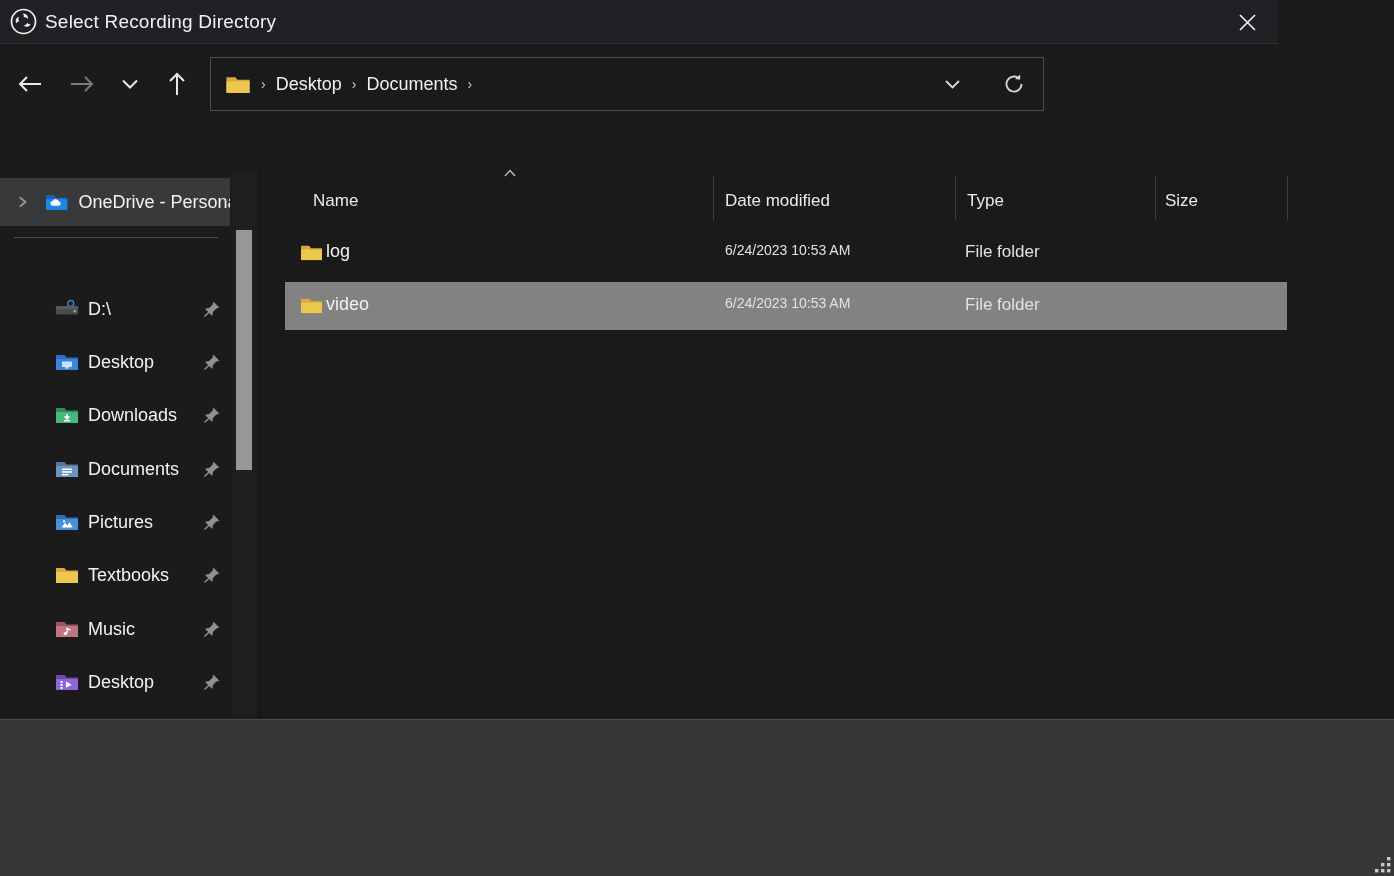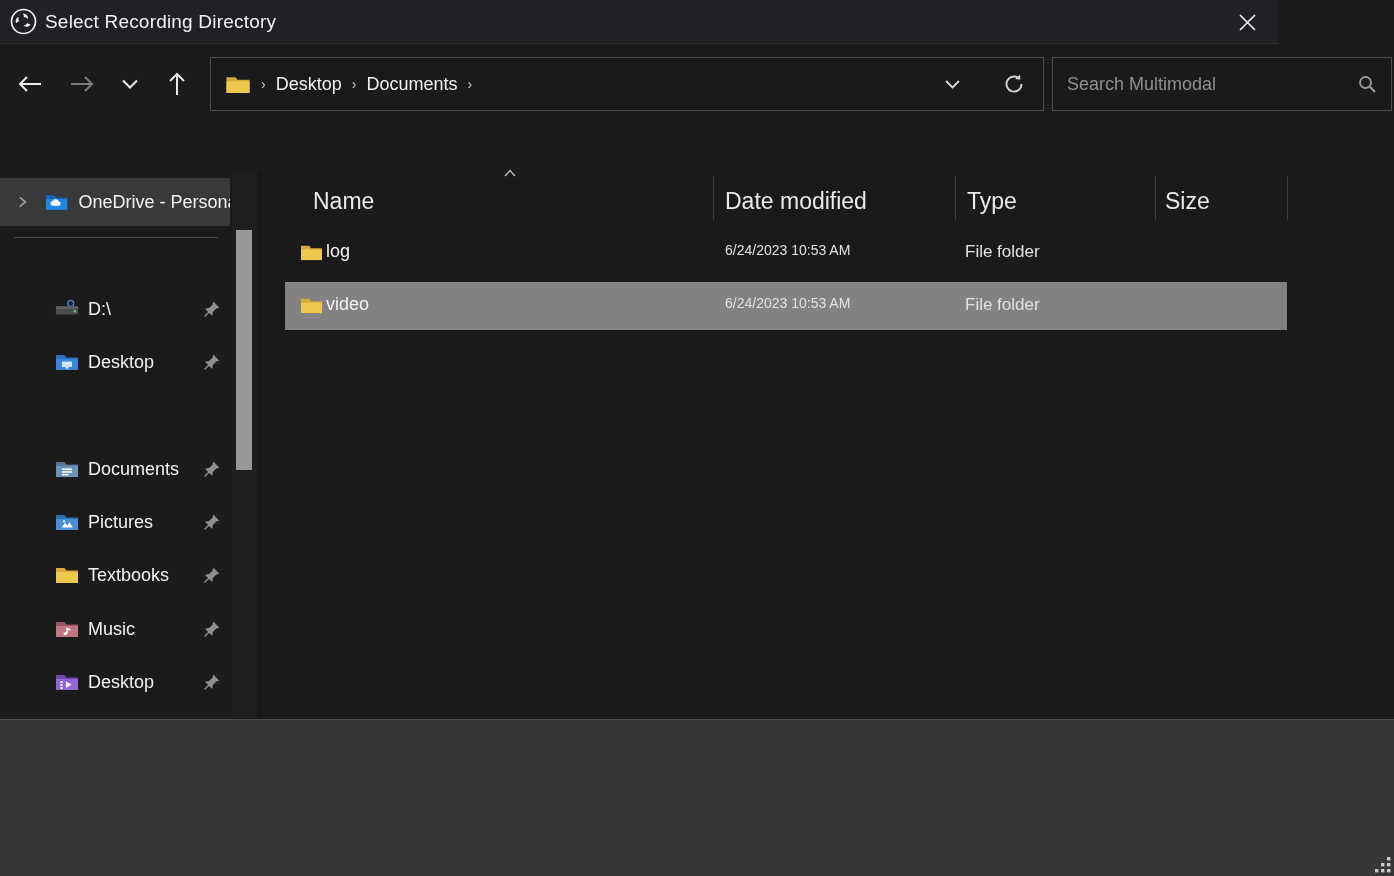--- a/index.html
+++ b/index.html
@@ -63,21 +63,21 @@
   .side-item .icon { margin-left:55px; width:24px; display:flex; }
   .side-item .lbl { margin-left:9px; font-size:18px; flex:1; }
   .side-item .pin { margin-right:12px; }
 
   #side-scrollbar { position:absolute; left:232px; top:0; width:24px; height:547px; background:#1e1e1e; }
   #side-thumb { position:absolute; left:4px; top:58px; width:16px; height:240px; background:#989898; }
 
   
   #filelist { position:absolute; left:260px; top:0; width:1134px; height:547px; background:#1a1a1a; }
   .colhead { position:absolute; top:12px; height:34px; display:flex; align-items:center;
-             font-size:23px; color:#eaeaea; }
+             font-size:17px; color:#eaeaea; }
   .coldiv { position:absolute; top:4px; width:1px; height:44px; background:#3d3d3d; }
   #sort-caret { position:absolute; left:243px; top:-3px; }
 
   .frow { position:absolute; left:0; width:1134px; height:48px; }
   .frow .rowbg { position:absolute; left:25px; top:0; width:1002px; height:48px; }
   .frow.selected .rowbg { background:#828282; }
   .frow .ficon { position:absolute; left:40px; top:14px; }
   .frow .fname { position:absolute; left:66px; top:12px; font-size:18px; }
   .frow .fdate { position:absolute; left:465px; top:13px; font-size:14px; color:#e2e2e2; }
   .frow .ftype { position:absolute; left:705px; top:13px; font-size:17px; color:#e2e2e2; }
@@ -147,27 +147,20 @@
       <path d="M1 1 L7.5 7.5 L14 1" stroke="#dadada" stroke-width="1.8" fill="none"></path>
     </svg>
   </div>
   <div id="refresh-btn">
     <svg width="22" height="22" viewBox="0 0 22 22">
       <path d="M18.5 11 a7.5 7.5 0 1 1 -2.2 -5.3" stroke="#dadada" stroke-width="1.8" fill="none"></path>
       <path d="M17.2 1.5 L17.2 6.5 L12.2 6.2 Z" fill="#dadada"></path>
     </svg>
   </div>
 
-  <div id="searchbox" class="abs">
-    <input id="search-input" type="text" placeholder="Search Multimodal" style="">
-    <svg id="search-icon" width="20" height="20" viewBox="0 0 20 20">
-      <circle cx="8.5" cy="8.5" r="5.5" stroke="#9a9a9a" stroke-width="1.8" fill="none"></circle>
-      <path d="M12.8 12.8 L18 18" stroke="#9a9a9a" stroke-width="2.2"></path>
-    </svg>
-  </div>
 
   <div id="toolbar" class="abs">
     <div id="organize-btn">
       <span>Organize</span>
       <svg id="organize-caret" width="9" height="6" viewBox="0 0 9 6">
         <path d="M0 0 L9 0 L4.5 6 Z" fill="#a9a9a9"></path>
       </svg>
     </div>
     <div id="newfolder-btn">
       <span>New folder</span>
@@ -230,20 +223,34 @@
             <rect x="7" y="9.5" width="10" height="5.5" rx="0.8" fill="#cfe3f7"></rect>
             <rect x="10.5" y="15" width="3" height="1.6" fill="#cfe3f7"></rect>
           </svg>
         </span>
         <span class="lbl">Desktop</span>
         <svg class="pin" width="17" height="17" viewBox="0 0 14 14">
           <path d="M8.5 .5 L13.5 5.5 L11 6.2 L8.2 9 L7.6 12.4 L5 9.8 L1.6 13.2 L.8 12.4 L4.2 9 L1.6 6.4 L5 5.8 L7.8 3 Z" fill="#8f8f8f"></path>
         </svg>
       </div>
 
+      <div class="side-item" style="top:219px">
+        <span class="icon">
+          <svg width="25" height="20" viewBox="0 0 24 20">
+            <path d="M1 3 L9.5 3 L11.5 5.5 L23 5.5 L23 18 L1 18 Z" fill="#2f8a5d"></path>
+            <path d="M1 7 L23 7 L23 18 L1 18 Z" fill="#46b87b"></path>
+            <path d="M12 9 L12 13.4 M9.6 11.4 L12 13.8 L14.4 11.4" stroke="#fff" stroke-width="1.6" fill="none"></path>
+            <rect x="8.8" y="15" width="6.4" height="1.4" fill="#fff"></rect>
+          </svg>
+        </span>
+        <span class="lbl">Downloads</span>
+        <svg class="pin" width="17" height="17" viewBox="0 0 14 14">
+          <path d="M8.5 .5 L13.5 5.5 L11 6.2 L8.2 9 L7.6 12.4 L5 9.8 L1.6 13.2 L.8 12.4 L4.2 9 L1.6 6.4 L5 5.8 L7.8 3 Z" fill="#8f8f8f"></path>
+        </svg>
+      </div>
 
       <div class="side-item" style="top:273px">
         <span class="icon">
           <svg width="25" height="20" viewBox="0 0 24 20">
             <path d="M1 3 L9.5 3 L11.5 5.5 L23 5.5 L23 18 L1 18 Z" fill="#56779c"></path>
             <path d="M1 7 L23 7 L23 18 L1 18 Z" fill="#6c93ba"></path>
             <rect x="7" y="9.5" width="10" height="1.5" fill="#fff"></rect>
             <rect x="7" y="12.2" width="10" height="1.5" fill="#fff"></rect>
             <rect x="7" y="14.9" width="6.5" height="1.5" fill="#fff"></rect>
           </svg>

